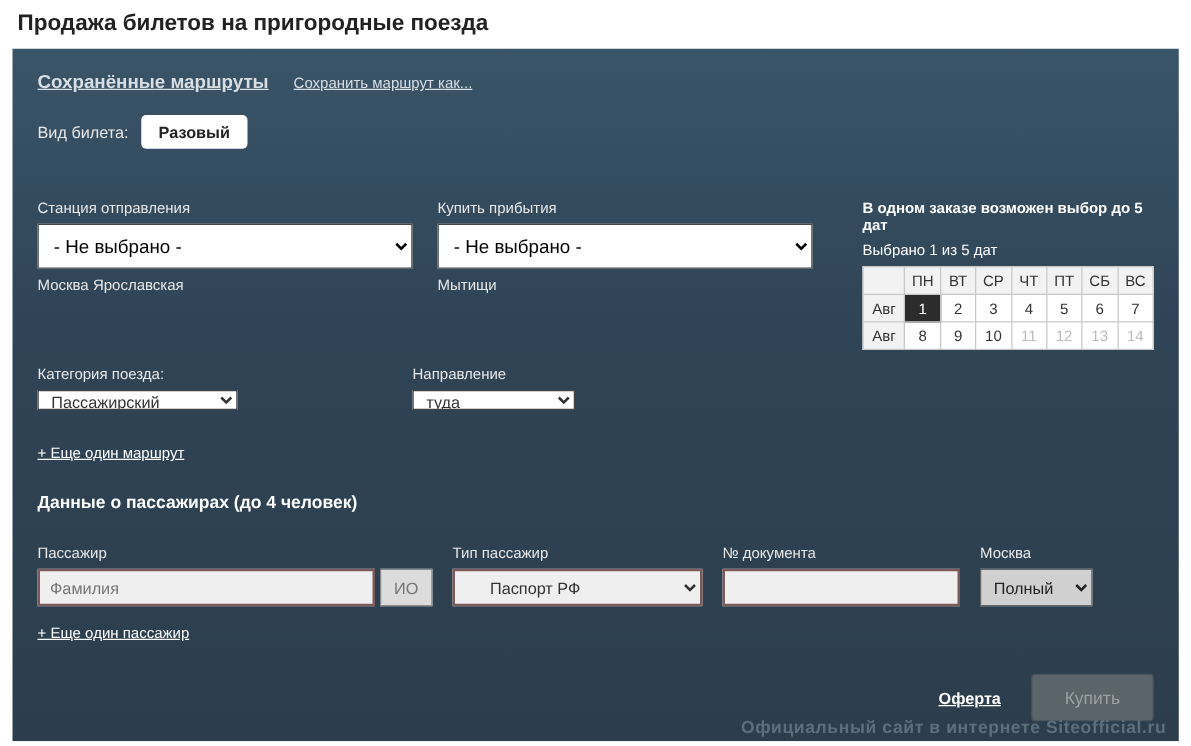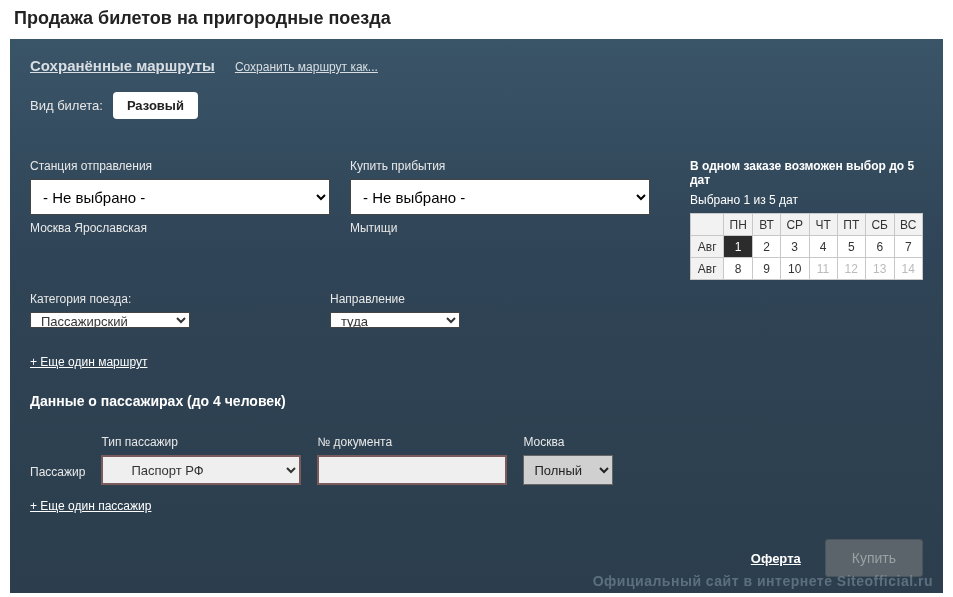--- a/index.html
+++ b/index.html
@@ -133,20 +133,24 @@
     </div>
   </div>
 
   <span class="add-route">+ Еще один маршрут</span>
 
   <div class="passengers-title">Данные о пассажирах (до 4 человек)</div>
 
   <div class="passenger-row">
     <div class="pass-col">
       <label class="field-label">Пассажир</label>
+      <div class="pass-name-wrap">
+        <input class="input-surname" placeholder="Фамилия" style="">
+        <input class="input-io" placeholder="ИО" style="">
+      </div>
     </div>
     <div class="pass-col">
       <label class="field-label">Тип пассажир</label>
       <select class="doc-select">
         <option>Паспорт РФ</option>
       </select>
     </div>
     <div class="pass-col">
       <label class="field-label">№ документа</label>
       <input class="doc-number" style="">

